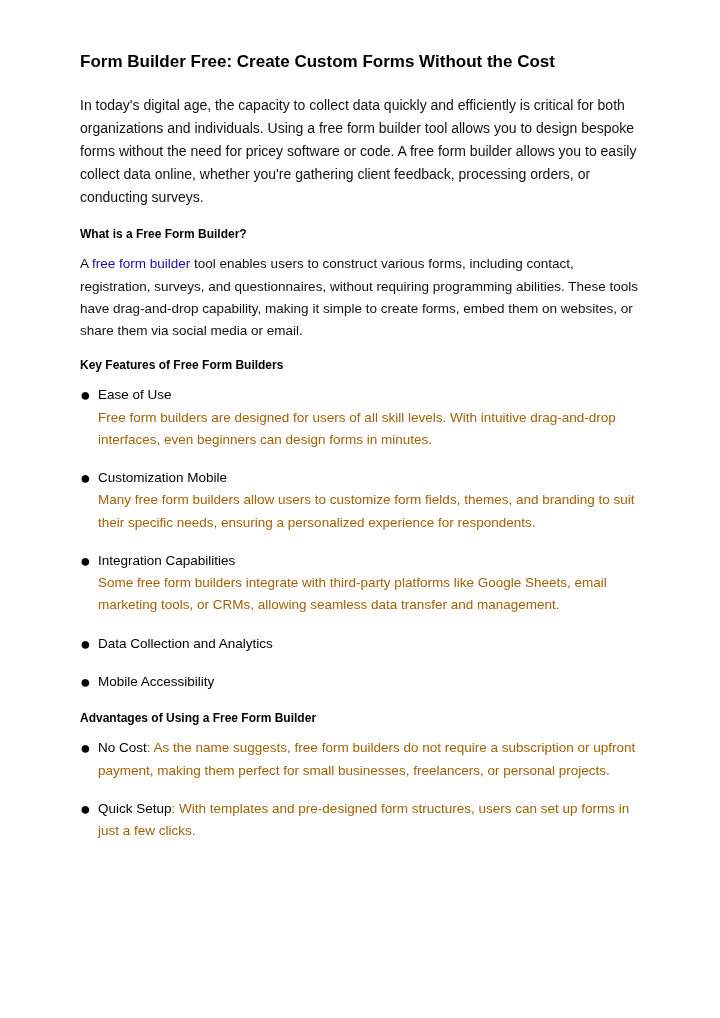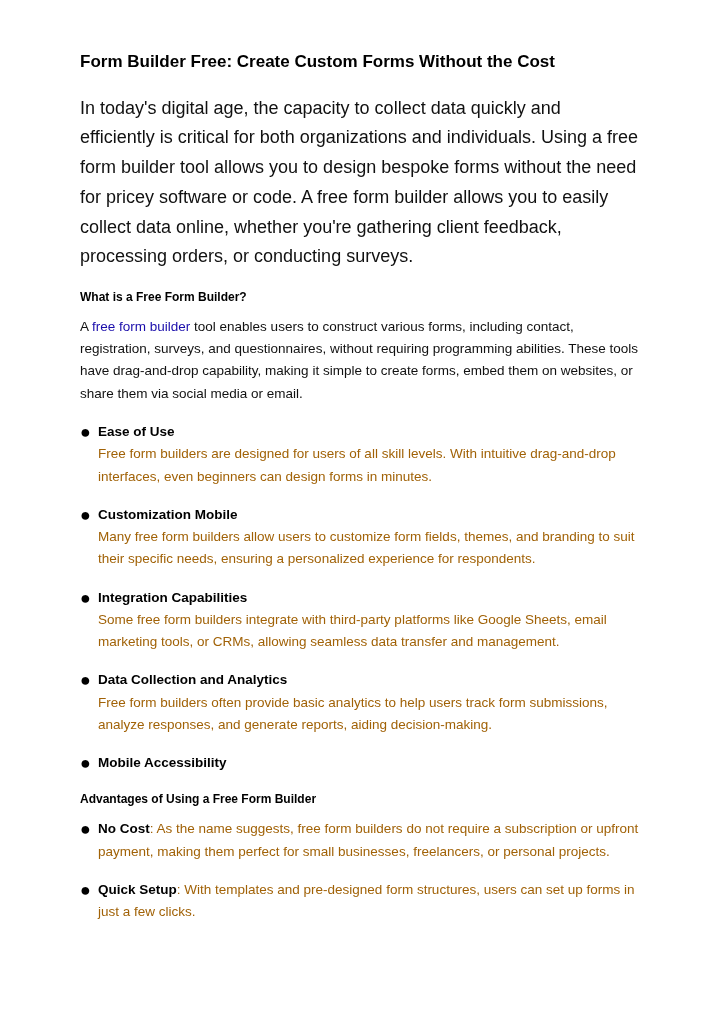--- a/index.html
+++ b/index.html
@@ -24,21 +24,21 @@
 
     .main-title {
       font-size: 17px;
       font-weight: bold;
       text-align: left;
       margin-bottom: 20px;
       line-height: 1.4;
     }
 
     .intro-paragraph {
-      font-size: 18px;
+      font-size: 14px;
       line-height: 1.65;
       margin-bottom: 18px;
       color: #111;
     }
 
     .section-heading {
       font-size: 12px;
       font-weight: bold;
       margin-bottom: 12px;
       margin-top: 4px;
@@ -76,21 +76,21 @@
       font-size: 18px;
       line-height: 1;
       color: #000;
     }
 
     .bullet-content {
       flex: 1;
     }
 
     .bullet-title {
-      font-weight: bold;
+      font-weight: normal;
       text-align: center;
     }
 
     .bullet-text {
       display: block;
       color: #a16207;
     }
   </style>
 </head>
 <body>
@@ -100,20 +100,21 @@
   <h1 class="main-title">Form Builder Free: Create Custom Forms Without the Cost</h1>
 
   <p class="intro-paragraph">In today's digital age, the capacity to collect data quickly and efficiently is critical for both organizations and individuals. Using a free form builder tool allows you to design bespoke forms without the need for pricey software or code. A free form builder allows you to easily collect data online, whether you're gathering client feedback, processing orders, or conducting surveys.</p>
 
   <h2 class="section-heading">What is a Free Form Builder?</h2>
 
   <p class="body-paragraph">
     <span>A </span><a class="link">free form builder</a><span> tool enables users to construct various forms, including contact, registration, surveys, and questionnaires, without requiring programming abilities. These tools have drag-and-drop capability, making it simple to create forms, embed them on websites, or share them via social media or email.</span>
   </p>
 
+  <h2 class="section-heading">Key Features of Free Form Builders</h2>
 
   <ul class="bullet-list">
     <li>
       <span class="bullet-dot">●</span>
       <span class="bullet-content">
         <span class="bullet-title">Ease of Use</span>
         <span class="bullet-text">Free form builders are designed for users of all skill levels. With intuitive drag-and-drop interfaces, even beginners can design forms in minutes.</span>
       </span>
     </li>
     <li>
@@ -127,21 +128,20 @@
       <span class="bullet-dot">●</span>
       <span class="bullet-content">
         <span class="bullet-title">Integration Capabilities</span>
         <span class="bullet-text">Some free form builders integrate with third-party platforms like Google Sheets, email marketing tools, or CRMs, allowing seamless data transfer and management.</span>
       </span>
     </li>
     <li>
       <span class="bullet-dot">●</span>
       <span class="bullet-content">
         <span class="bullet-title">Data Collection and Analytics</span>
-        <span class="bullet-text">Free form builders often provide basic analytics to help users track form submissions, analyze responses, and generate reports, aiding decision-making.</span>
       </span>
     </li>
     <li>
       <span class="bullet-dot">●</span>
       <span class="bullet-content">
         <span class="bullet-title">Mobile Accessibility</span>
       </span>
     </li>
   </ul>
 

